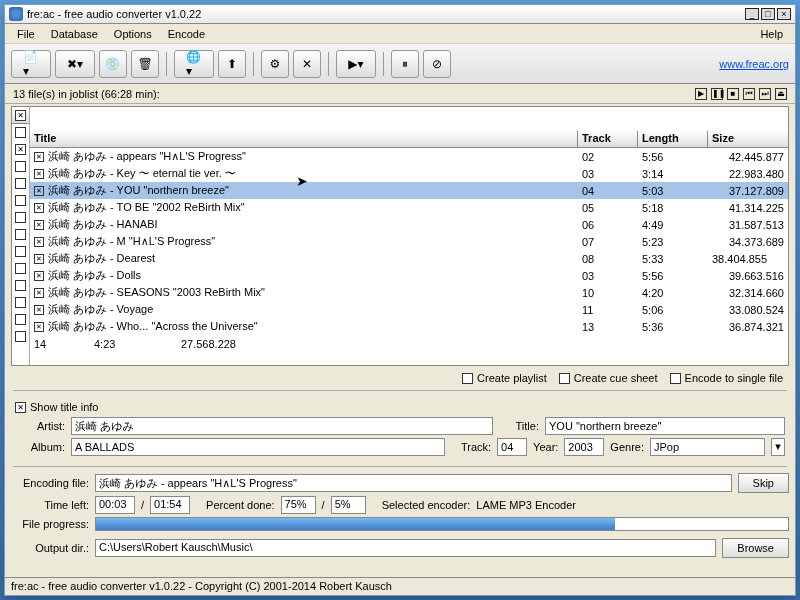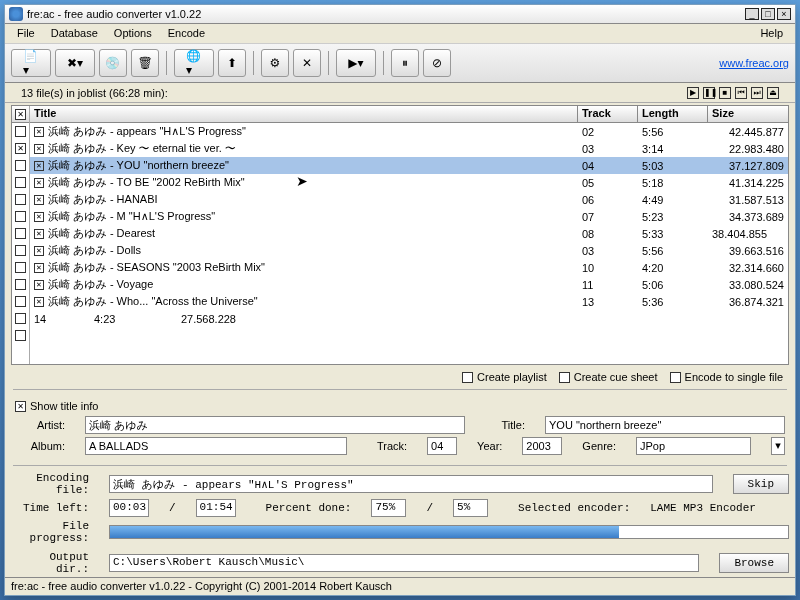--- a/index.html
+++ b/index.html
@@ -12,51 +12,51 @@
 .titlebar .winbtn { width: 14px; height: 12px; border: 1px solid #222; background: #ddd; font-size: 9px; text-align: center; line-height: 10px; cursor: pointer; }
 .menubar { height: 20px; display: flex; align-items: center; padding: 0 4px; border-bottom: 1px solid #ccc; }
 .menubar span { padding: 2px 8px; cursor: pointer; }
 .menubar .spacer { flex: 1; }
 .toolbar { height: 40px; display: flex; align-items: center; padding: 4px 6px; gap: 4px; border-bottom: 1px solid #888; background: linear-gradient(to bottom, #f5f5f5, #e0e0e0); }
 .tbtn { width: 28px; height: 28px; border: 1px solid #999; border-radius: 3px; background: linear-gradient(to bottom, #fff, #ddd); display: flex; align-items: center; justify-content: center; cursor: pointer; position: relative; }
 .tbtn.with-arrow { width: 40px; }
 .tbtn .gl { width: 16px; height: 16px; display: flex; align-items: center; justify-content: center; font-size: 12px; }
 .tsep { width: 1px; height: 24px; background: #999; margin: 0 3px; }
 .link { margin-left: auto; color: #004de1; text-decoration: underline; cursor: pointer; }
-.statusline { height: 20px; display: flex; align-items: center; padding: 0 16px; border-bottom: 1px solid #aaa; }
+.statusline { height: 20px; display: flex; align-items: center; padding: 0 8px; border-bottom: 1px solid #aaa; }
 .statusline .sl-right { margin-left: auto; display: flex; gap: 4px; }
 .sl-icon { width: 12px; height: 12px; border: 1px solid #333; text-align: center; line-height: 10px; font-size: 8px; cursor: pointer; }
 .joblist { flex: 0 0 260px; border: 1px solid #888; margin: 2px 6px; background: #fff; display: flex; }
 .checkcol { width: 18px; border-right: 1px solid #aaa; display: flex; flex-direction: column; }
 .checkcol .hdr { height: 17px; border-bottom: 1px solid #888; background: linear-gradient(to bottom, #fff, #ddd); display: flex; align-items: center; justify-content: center; }
 .checkcol .cell { height: 17px; display: flex; align-items: center; justify-content: center; }
-.maincols { flex: 1; display: flex; flex-direction: column; }
+.maincols { flex: 1; display: flex; flex-direction: column; margin-top: 24px; }
 .colhdrs { height: 17px; display: flex; border-bottom: 1px solid #888; background: linear-gradient(to bottom, #fff, #ddd); font-weight: bold; }
 .colhdrs div { border-right: 1px solid #888; padding: 1px 4px; }
 .col-title { flex: 1; }
 .col-track { width: 60px; }
 .col-length { width: 70px; }
 .col-size { width: 80px; border-right: none !important; }
 .rows { flex: 1; overflow: hidden; }
 .row { height: 17px; display: flex; align-items: center; }
 .row.selected { background: #a6c4e8; }
 .row .rc { padding: 0 4px; overflow: hidden; white-space: nowrap; }
 .row .col-title { flex: 1; display: flex; align-items: center; }
 .row .xicon { width: 10px; height: 10px; border: 1px solid #333; margin-right: 4px; text-align: center; font-size: 7px; line-height: 8px; }
 .options { display: flex; align-items: center; justify-content: flex-end; padding: 4px 12px 2px; gap: 12px; }
 .options label { display: flex; align-items: center; gap: 4px; }
 .titleinfo { margin: 2px 6px; padding: 2px; }
 .ti-head { display: flex; align-items: center; gap: 4px; padding: 2px; }
 .ti-rows { display: flex; flex-direction: column; gap: 3px; padding: 2px; }
-.ti-row { display: flex; align-items: center; gap: 20px; }
+.ti-row { display: flex; align-items: center; gap: 6px; }
 .ti-row label { width: 50px; text-align: right; }
 .ti-row input, .ti-row .inputlike { height: 18px; border: 1px solid #888; padding: 1px 3px; font: inherit; background: #fff; }
 .sep { height: 1px; background: #aaa; margin: 4px 8px; }
 .encoding { margin: 2px 6px; display: flex; flex-direction: column; gap: 3px; }
-.enc-row { display: flex; align-items: center; gap: 20px; font-family: Liberation Mono, monospace; }
+.enc-row { display: flex; align-items: center; gap: 6px; }
 .enc-row label { width: 78px; text-align: right; }
 .enc-row .inputlike { height: 18px; border: 1px solid #888; padding: 1px 3px; background: #fff; }
 .btn { height: 20px; border: 1px solid #888; background: linear-gradient(to bottom, #fff, #ddd); padding: 2px 14px; cursor: pointer; font: inherit; }
 .progress { height: 14px; border: 1px solid #888; background: #fff; position: relative; }
 .progress .fill { position: absolute; top: 0; left: 0; height: 100%; background: linear-gradient(to bottom, #7ab8f0, #3a7dc8); }
 .statusbar { height: 18px; border-top: 1px solid #888; padding: 2px 6px; margin-top: auto; }
 .cb { width: 11px; height: 11px; border: 1px solid #333; background: #fff; }
 .cb.x::before { content: "✕"; font-size: 8px; line-height: 9px; display: block; text-align: center; }
 .cursor { position: absolute; font-size: 14px; pointer-events: none; }
 </style>

